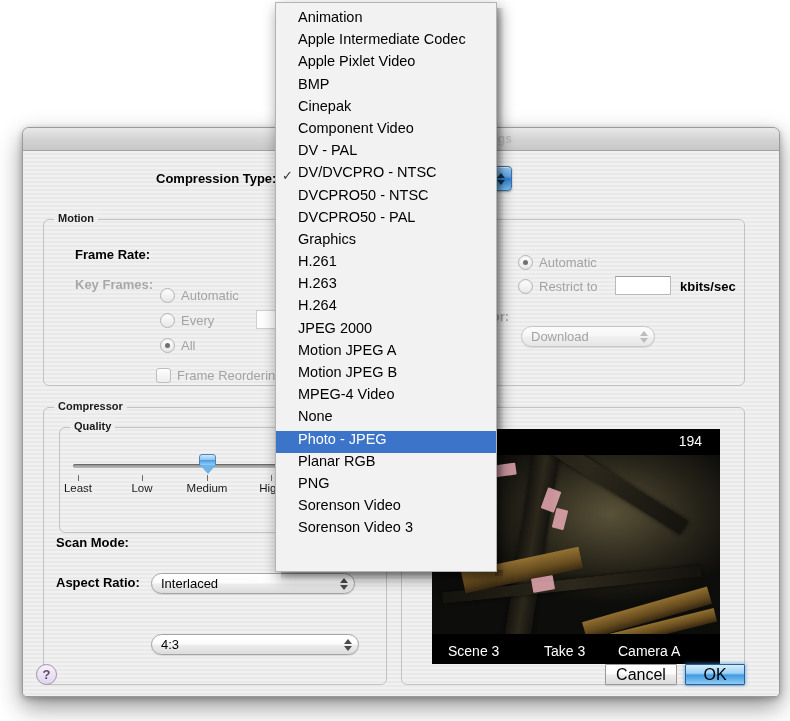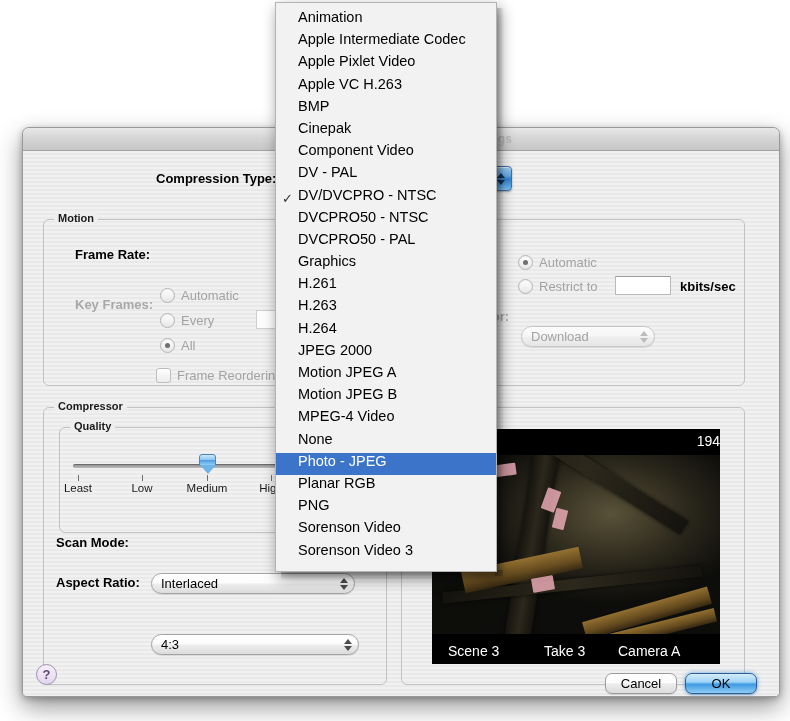--- a/index.html
+++ b/index.html
@@ -229,28 +229,27 @@
     font-family: "Liberation Sans", sans-serif;
     font-size: 14px;
     text-shadow: 0 1px 1px rgba(0,0,0,0.9);
   }
   .pv-bar-top, .pv-bar-bottom { position: absolute; left:0; right:0; background:#000; }
 
   
   .btn {
     position: absolute;
     height: 21px;
-    border-radius: 7px;
+    border-radius: 1px;
     border: 1px solid #9b9b9b;
     background: linear-gradient(to bottom, #ffffff 0%, #fcfcfc 46%, #ececec 52%, #dcdcdc 100%);
-    font-size: 13px; color: #000;
+    font-size: 16px; color: #000;
     display: flex; align-items: center; justify-content: center;
     box-shadow: 0 1px 1px rgba(0,0,0,0.12);
     box-sizing: border-box;
-    margin-top: 9px;
   }
   .btn.default {
     border-color: #2d5f92;
     color: #000;
     background: linear-gradient(to bottom, #d4ecfb 0%, #9fd3f6 42%, #3f9ae2 54%, #8fcdf5 100%);
     box-shadow: 0 0 4px rgba(60,140,220,0.8), 0 1px 1px rgba(0,0,0,0.2);
   }
   .help-btn {
     position: absolute;
     width: 21px; height: 21px; border-radius: 50%;
@@ -328,21 +327,21 @@
 
       <div class="groupbox" style="left:20px; top:68px; width:342px; height:165px;">
         <span class="gb-title">Motion</span>
       </div>
 
       <div class="fieldrow" style="left:52px; top:96px;">
         <span class="label">Frame Rate:</span>
       </div>
       <span class="label" style="position:absolute; left:255px; top:96px;">fps</span>
 
-      <div class="fieldrow" style="left:52px; top:146px;">
+      <div class="fieldrow" style="left:52px; top:126px;">
         <span class="label dim">Key Frames:</span>
       </div>
 
       <div class="radio" style="position:absolute; left:137px; top:137px;">
         <span class="dot"></span>
         <span class="rlabel">Automatic</span>
       </div>
       <div class="radio" style="position:absolute; left:137px; top:162px;">
         <span class="dot"></span>
         <span class="rlabel">Every</span>
@@ -443,33 +442,33 @@
         <div class="pv-wood" style="left:30px; top:130px; width:120px; height:22px; transform: rotate(-12deg);"></div>
         <div class="pv-wood" style="left:150px; top:175px; width:130px; height:18px; transform: rotate(-16deg);"></div>
         <div class="pv-wood" style="left:175px; top:192px; width:110px; height:14px; transform: rotate(-14deg);"></div>
         <div class="pv-pink" style="left:62px; top:35px; width:22px; height:12px; transform: rotate(-8deg);"></div>
         <div class="pv-pink" style="left:112px; top:60px; width:14px; height:22px; transform: rotate(20deg);"></div>
         <div class="pv-pink" style="left:122px; top:80px; width:12px; height:20px; transform: rotate(14deg);"></div>
         <div class="pv-pink" style="left:100px; top:148px; width:22px; height:14px; transform: rotate(-10deg);"></div>
         <div class="pv-bar-top" style="top:0; height:26px;"></div>
         <div class="pv-bar-bottom" style="bottom:0; height:30px;"></div>
         <span class="pv-text" style="left:6px; top:4px;">0:03:16</span>
-        <span class="pv-text" style="right:0; top:4px;">194</span>
+        <span class="pv-text" style="right:18px; top:4px;">194</span>
         <span class="pv-text" style="left:16px; bottom:5px;">Scene 3</span>
         <span class="pv-text" style="left:112px; bottom:5px;">Take 3</span>
         <span class="pv-text" style="left:186px; bottom:5px;">Camera A</span>
       </div>
 
       <div class="help-btn" style="left:13px; top:513px;">
         <span>?</span>
       </div>
       <div class="btn" style="left:582px; top:513px; width:72px;">
         <span>Cancel</span>
       </div>
-      <div class="btn default" style="left:662px; top:513px; width:72px;">
+      <div class="btn default" style="left:662px; top:513px; width:60px;">
         <span>OK</span>
       </div>
 
     </div>
   </div>
 
   <div class="menu-shadow-right"></div>
   <div class="menu-shadow-bottom"></div>
 
   <div class="menu">
@@ -477,23 +476,20 @@
         <div class="menu-item">
           <span>Animation</span>
         </div>
         <div class="menu-item">
           <span>Apple Intermediate Codec</span>
         </div>
         <div class="menu-item">
           <span>Apple Pixlet Video</span>
         </div>
         <div class="menu-item">
-          <span>Apple VC H.263</span>
-        </div>
-        <div class="menu-item">
           <span>BMP</span>
         </div>
         <div class="menu-item">
           <span>Cinepak</span>
         </div>
         <div class="menu-item">
           <span>Component Video</span>
         </div>
         <div class="menu-item">
           <span>DV - PAL</span>

